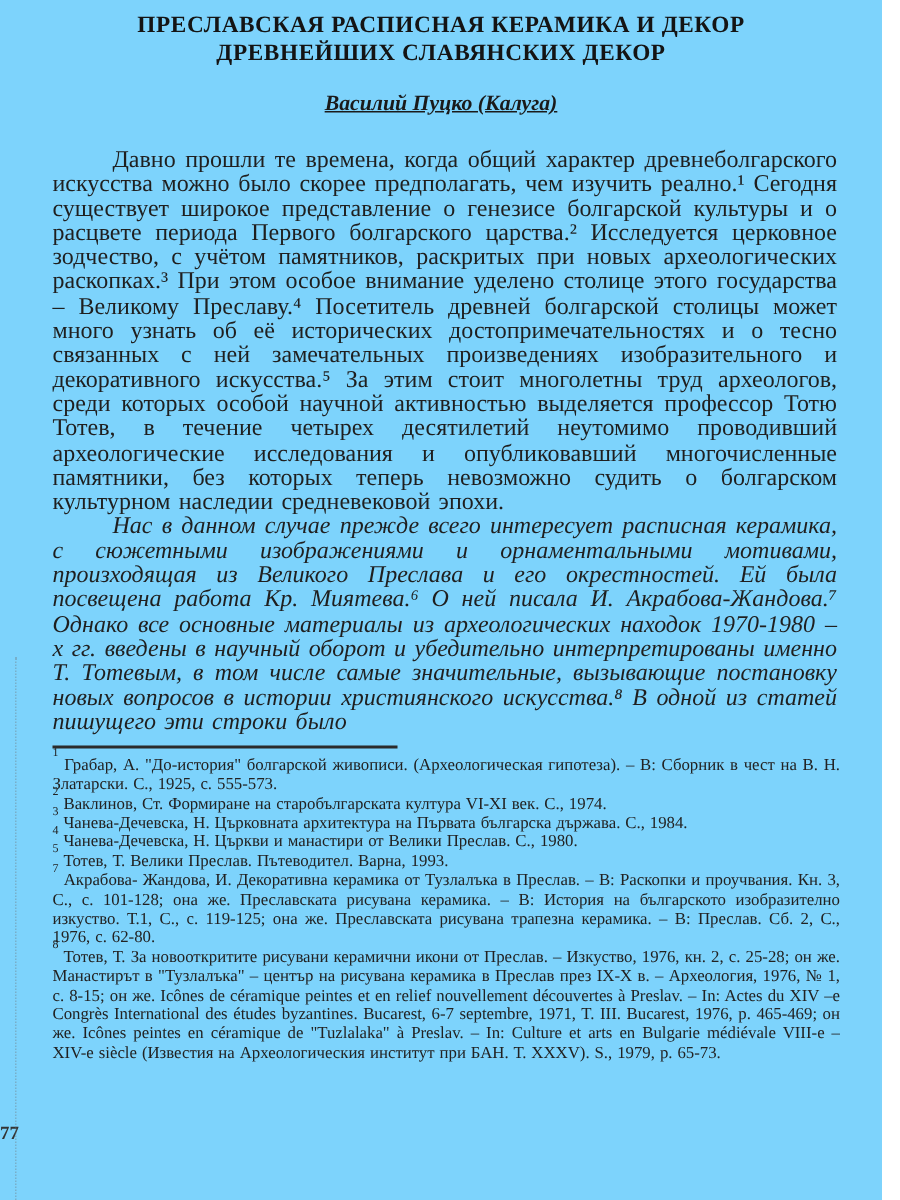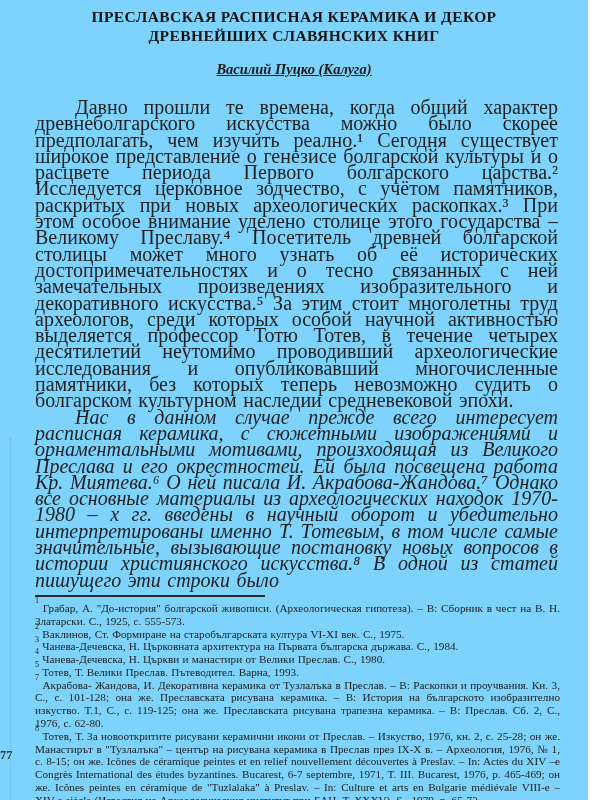--- a/index.html
+++ b/index.html
@@ -30,21 +30,21 @@
     font-style:italic;
     color:#1a1a1a;
     text-decoration:underline;
   }
   .body-text{
     margin:21px 30px 0 35px;
   }
   .para{
     text-align:justify;
     text-indent:40px;
-    font-size:20px;
+    font-size:16px;
     line-height:16.3px;
     word-spacing:1.5px;
     margin:0;
   }
   .para + .para{margin-top:0;font-style:italic;}
   .para sup, .fn sup{
     font-size:8px;
     line-height:0;
     position:relative;
     top:-4px;
@@ -79,34 +79,34 @@
     position:absolute;
     left:10px;top:438px;
     height:362px;width:0;
     border-left:1px dotted rgba(110,110,110,0.35);
   }
 </style>
 </head>
 <body>
 
 <div class="page">
-  <h1 class="title"><span>ПРЕСЛАВСКАЯ РАСПИСНАЯ КЕРАМИКА  И ДЕКОР</span><br><span>ДРЕВНЕЙШИХ СЛАВЯНСКИХ КНИГ</span></h1>
+  <h1 class="title"><span>ПРЕСЛАВСКАЯ РАСПИСНАЯ КЕРАМИКА  И ДЕКОР</span><br><span>ДРЕВНЕЙШИХ СЛАВЯНСКИХ ДЕКОР</span></h1>
 
   <div class="author">Василий Пуцко (Калуга)</div>
 
   <div class="body-text">
       <p class="para">Давно прошли те времена, когда общий характер древнеболгарского искусства можно было скорее предполагать, чем изучить реално.¹ Сегодня существует широкое представление о генезисе болгарской культуры и о расцвете периода Первого болгарского царства.² Исследуется церковное зодчество, с учётом памятников, раскритых при новых археологических раскопках.³ При этом особое внимание уделено столице этого государства – Великому Преславу.⁴ Посетитель древней болгарской столицы может много узнать об её исторических достопримечательностях и о тесно связанных с ней замечательных произведениях изобразительного и декоративного искусства.⁵ За этим стоит многолетны труд археологов, среди которых особой научной активностью выделяется профессор Тотю Тотев, в течение четырех десятилетий неутомимо проводивший археологические исследования и опубликовавший многочисленные памятники, без которых теперь невозможно судить о болгарском культурном наследии средневековой эпохи.</p>
       <p class="para">Нас в данном случае прежде всего интересует расписная керамика, с сюжетными изображениями и орнаментальными мотивами, произходящая из Великого Преслава и его окрестностей. Ей была посвещена работа Кр. Миятева.⁶ О ней писала И. Акрабова-Жандова.⁷ Однако все основные материалы из археологических находок 1970-1980 – х гг. введены в научный оборот и убедительно интерпретированы именно Т. Тотевым, в том числе самые значительные, вызывающие постановку новых вопросов в истории християнского искусства.⁸ В одной из статей пишущего эти строки было</p>
     </div>
 
   <hr class="footnote-rule">
 
   <div class="footnotes">
       <p class="fn"><sup>1</sup><span> Грабар, А. "До-история" болгарской живописи. (Археологическая гипотеза). – В: Сборник в чест на В. Н. Златарски. С., 1925, с. 555-573.</span></p>
-      <p class="fn"><sup>2</sup><span> Ваклинов, Ст. Формиране на старобългарската култура VI-XI век. С., 1975.</span></p>
+      <p class="fn"><sup>2</sup><span> Ваклинов, Ст. Формиране на старобългарската култура VI-XI век. С., 1974.</span></p>
       <p class="fn"><sup>3</sup><span> Чанева-Дечевска, Н. Църковната архитектура на Първата българска държава. С., 1984.</span></p>
       <p class="fn"><sup>4</sup><span> Чанева-Дечевска, Н. Църкви и манастири от Велики Преслав. С., 1980.</span></p>
       <p class="fn"><sup>5</sup><span> Тотев, Т. Велики Преслав. Пътеводител. Варна, 1993.</span></p>
       <p class="fn"><sup>7</sup><span> Акрабова- Жандова, И. Декоративна керамика от Тузлалъка в Преслав. – В: Раскопки и проучвания. Кн. 3, С., с. 101-128; она же. Преславската рисувана керамика. – В: История на българското изобразително изкуство. Т.1, С., с. 119-125; она же. Преславската рисувана трапезна керамика. – В: Преслав. Сб. 2, С., 1976, с. 62-80.</span></p>
       <p class="fn"><sup>8</sup><span> Тотев, Т. За новооткритите рисувани керамични икони от Преслав. – Изкуство, 1976, кн. 2, с. 25-28; он же. Манастирът в "Тузлалъка" – център на рисувана керамика в Преслав през IX-X в. – Археология, 1976, № 1, с. 8-15; он же. Icônes de céramique peintes et en relief nouvellement découvertes à Preslav. – In: Actes du XIV –e Congrès International des études byzantines. Bucarest, 6-7 septembre, 1971, T. III. Bucarest, 1976, p. 465-469; он же. Icônes peintes en céramique de "Tuzlalaka" à Preslav. – In: Culture et arts en Bulgarie médiévale VIII-e – XIV-e siècle (Известия на Археологическия институт при БАН. Т. XXXV). S., 1979, p. 65-73.</span></p>
     </div>
 
   <div class="page-number">77</div>
 
   <div class="scan-artifact-line"></div>

